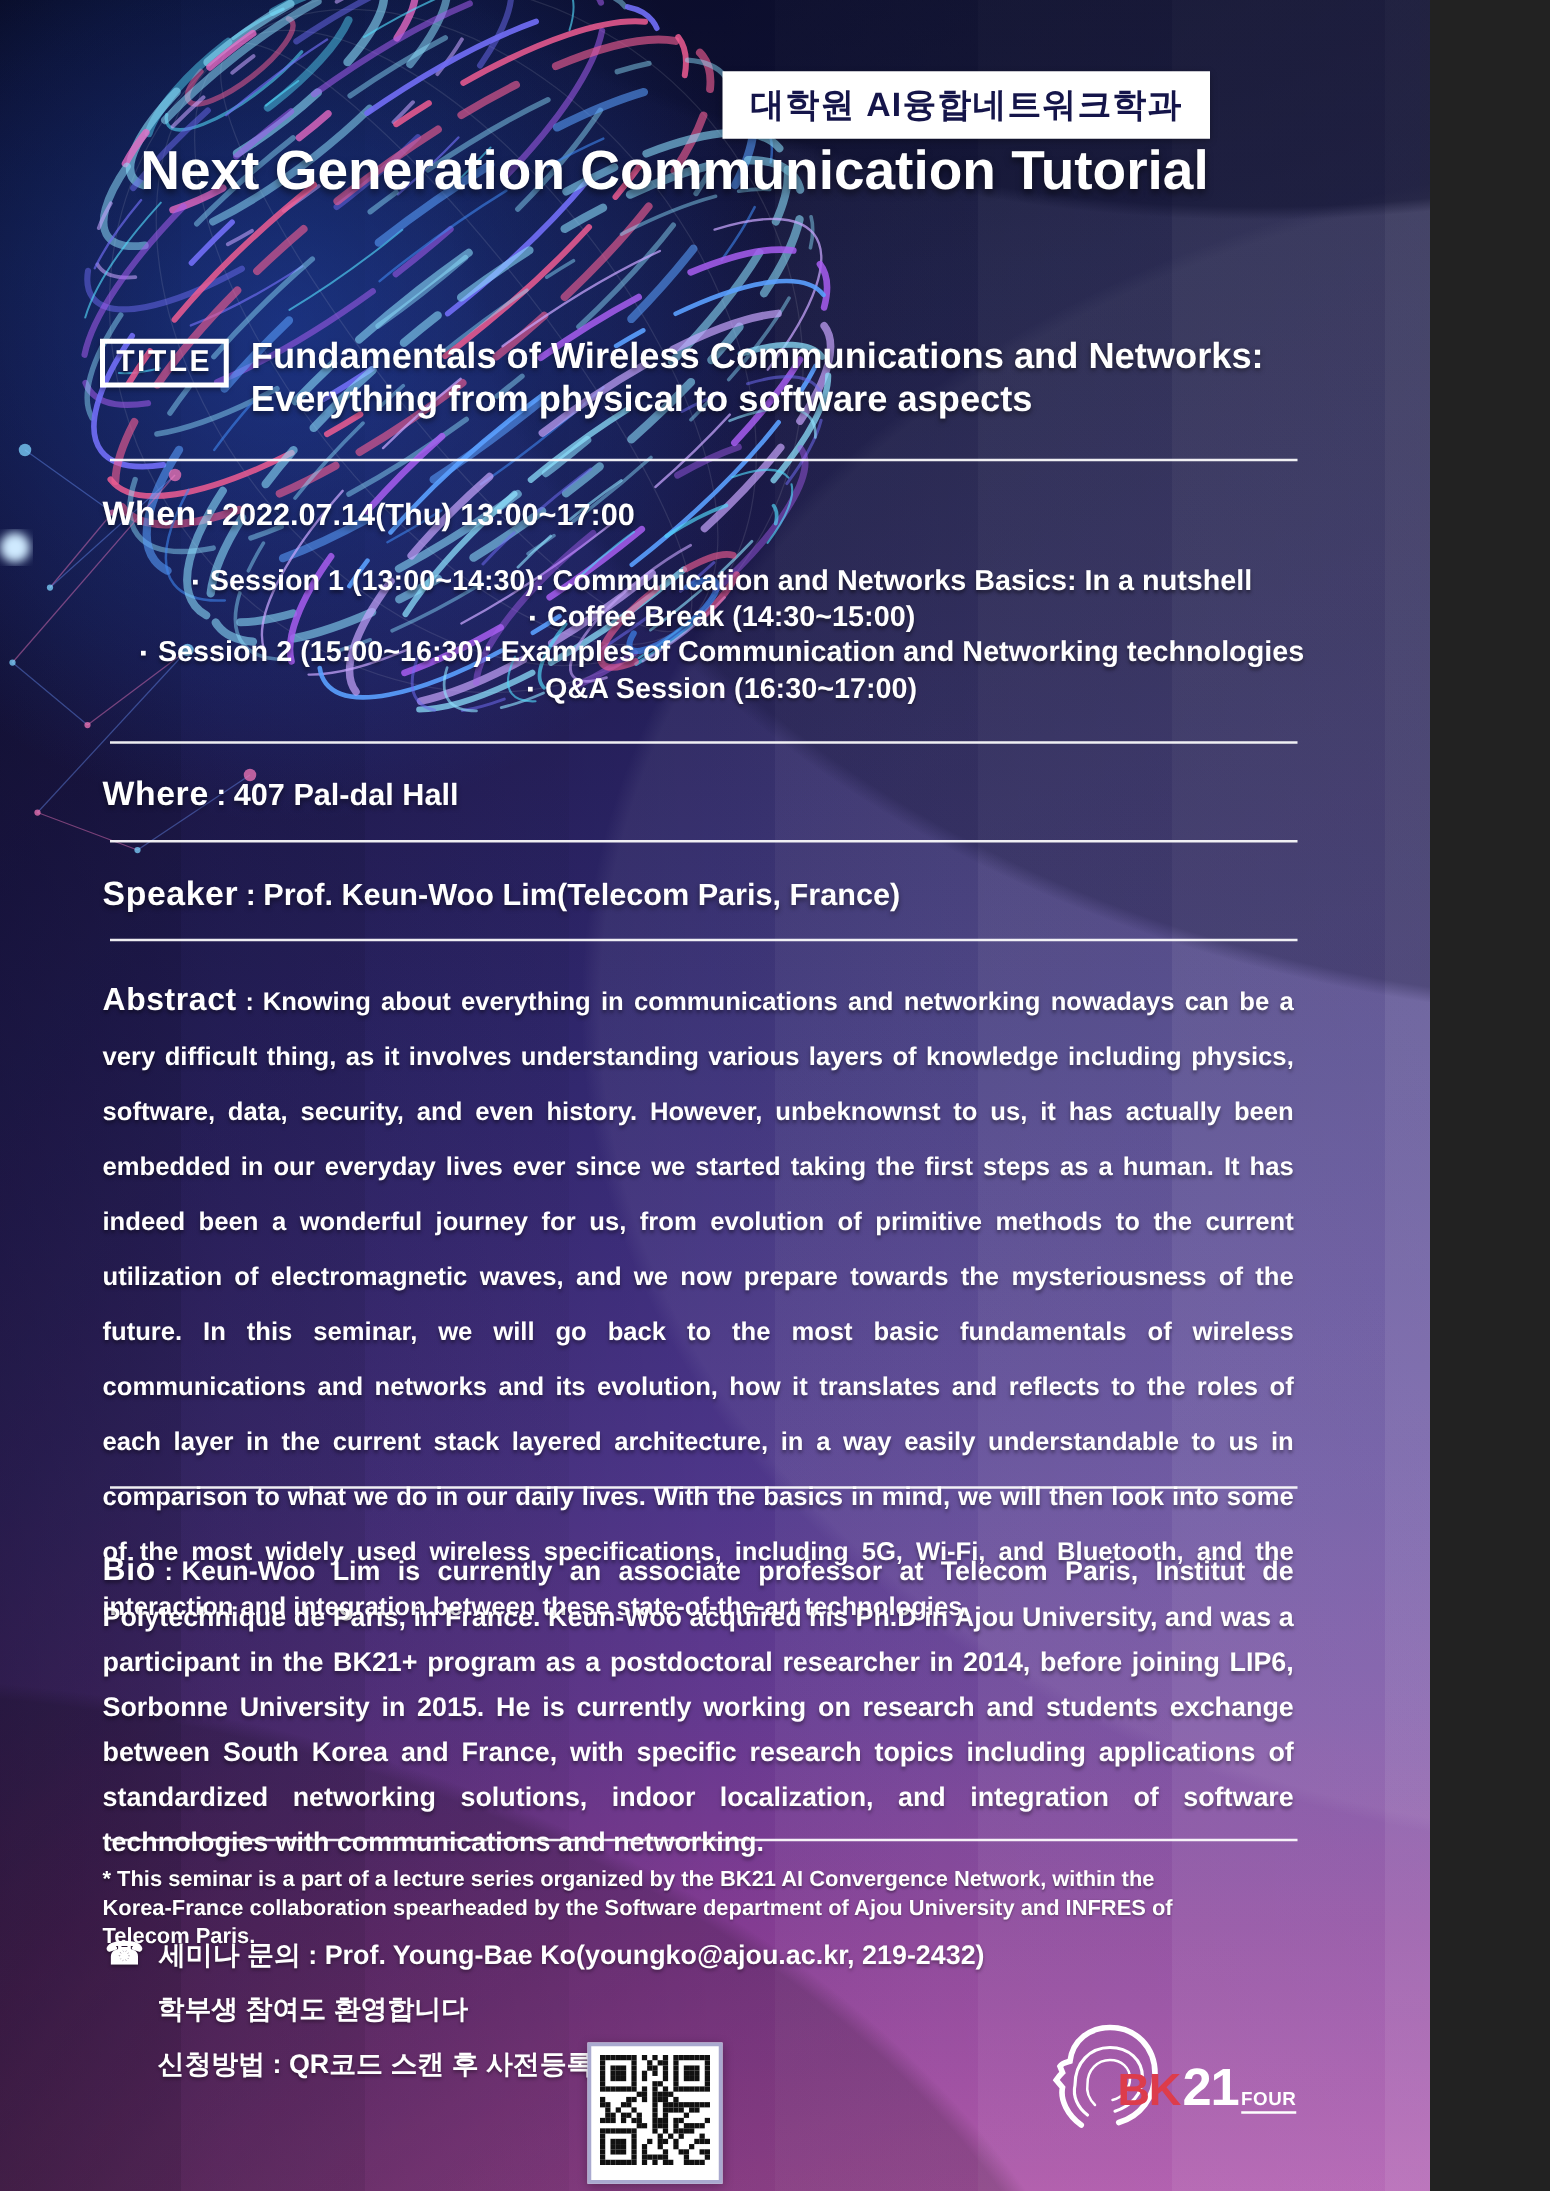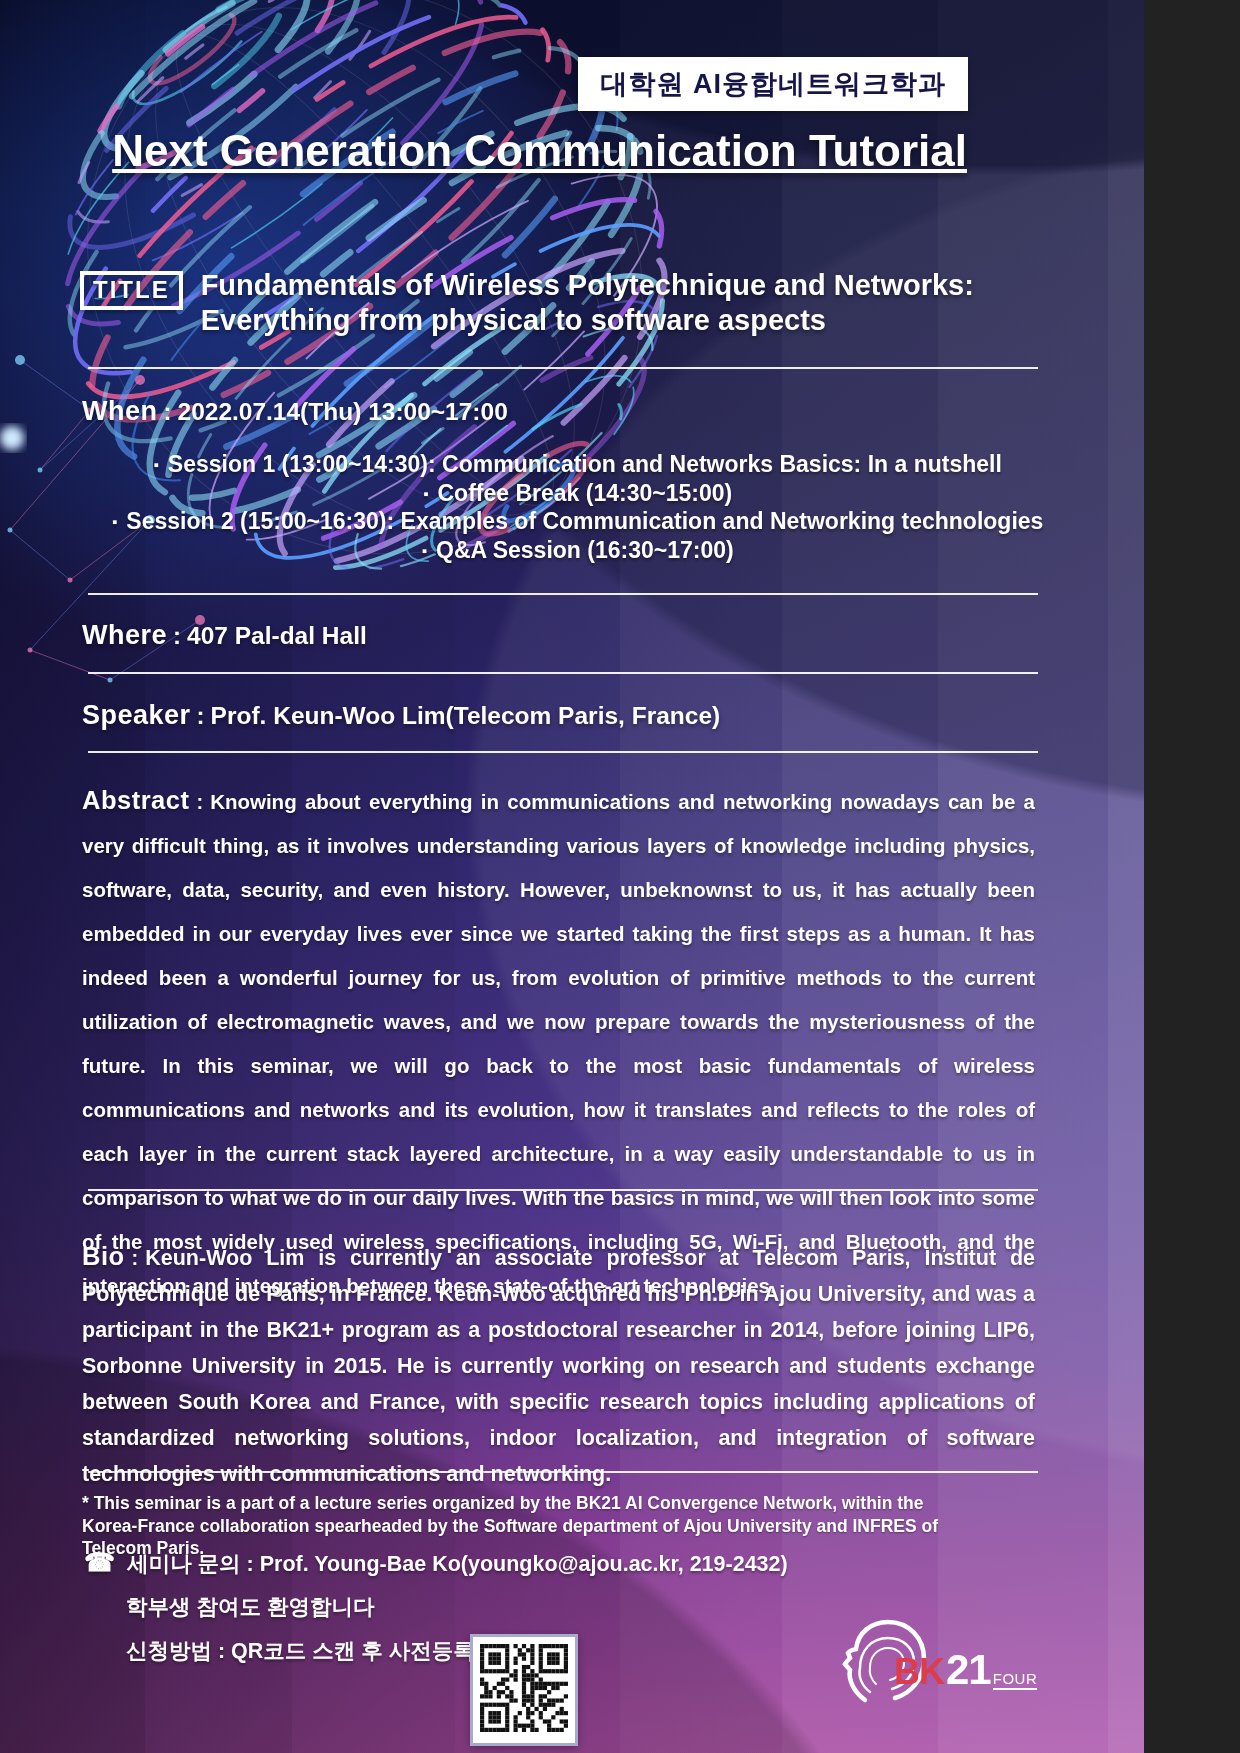--- a/index.html
+++ b/index.html
@@ -41,22 +41,22 @@
   svg.constellation{ position:absolute; left:0; top:320px; pointer-events:none; }
 
   .white-text{ color:#fff; text-shadow:0 2px 4px rgba(0,0,0,0.45); }
 
   .dept-badge{
     position:absolute; top:57px; right:176px; background:#ffffff;
     padding:9px 22px; font-size:27px; font-weight:bold; color:#15154a;
     letter-spacing:1px; box-shadow:0 2px 6px rgba(0,0,0,0.35);
   }
   .main-title{
-    position:absolute; top:126px; right:177px; font-size:44px; font-weight:bold;
-    color:#fff; letter-spacing:0px; white-space:nowrap; text-shadow:0 3px 6px rgba(0,0,0,0.5);text-decoration:underline;
+    position:absolute; top:112px; right:177px; font-size:44px; font-weight:bold;
+    color:#fff; letter-spacing:0px; white-space:nowrap; text-shadow:0 3px 6px rgba(0,0,0,0.5);
   }
   .title-row{ position:absolute; top:268px; left:80px; display:flex; gap:18px; align-items:flex-start; width:1000px; }
   .title-badge{
     border:4px solid #ffffff; color:#fff; font-size:24px; font-weight:bold;
     padding:1px 9px 2px 9px; letter-spacing:2px; margin-top:3px;
     text-shadow:0 2px 3px rgba(0,0,0,0.5); box-shadow:0 2px 4px rgba(0,0,0,0.35);
   }
   .title-lines{ font-size:29px; font-weight:bold; color:#fff; line-height:35px; text-shadow:0 2px 4px rgba(0,0,0,0.5); }
 
   .rule{ position:absolute; left:88px; width:950px; height:2px; background:rgba(255,255,255,0.92); }
@@ -93,21 +93,21 @@
   .contact .row3{ font-size:21.5px; margin-top:15px; margin-left:42px; }
 
   .qr{ position:absolute; left:470px; top:1634px; background:#ffffff;
     border:3px solid #a9a9cf; padding:7px; box-shadow:0 2px 8px rgba(0,0,0,0.3); }
 
   .bk21{ position:absolute; left:832px; top:1616px; width:260px; height:95px; }
   .bk21 svg{ position:absolute; left:0; top:0; }
   .bk21 .text{ position:absolute; left:62px; top:30px; white-space:nowrap; display:flex; align-items:baseline; }
   .bk21 .bk{ color:#dd3c4b; font-size:36px; font-weight:bold; letter-spacing:-1px; }
   .bk21 .n21{ color:#fff; font-size:42px; font-weight:bold; letter-spacing:-1px; margin-left:2px; }
-  .bk21 .four{ color:#fff; font-size:15px; font-weight:normal; border-bottom:2px solid #fff;
+  .bk21 .four{ color:#fff; font-size:15px; font-weight:bold; border-bottom:2px solid #fff;
     letter-spacing:0.5px; margin-left:2px; padding-bottom:1px; }
 </style>
 </head>
 <body>
 
 <div class="poster">
 
   <div class="bg-layer bg-horiz"></div>
   <div class="bg-layer bg-stripes"></div>
   <div class="bg-layer bg-curves"></div>
@@ -184,21 +184,21 @@
 
   <div class="dept-badge">
     <span>대학원 AI융합네트워크학과</span>
   </div>
 
   <h1 class="main-title">Next Generation Communication Tutorial</h1>
 
   <div class="title-row">
     <span class="title-badge">TITLE</span>
     <div class="title-lines">
-      <div>Fundamentals of Wireless Polytechnique and Networks:</div>
+      <div>Fundamentals of Wireless Communications and Networks:</div>
       <div>Everything from physical to software aspects</div>
     </div>
   </div>
 
   <div class="rule r1"></div>
   <div class="rule r2"></div>
   <div class="rule r3"></div>
   <div class="rule r4"></div>
   <div class="rule r5"></div>
   <div class="rule r6"></div>

